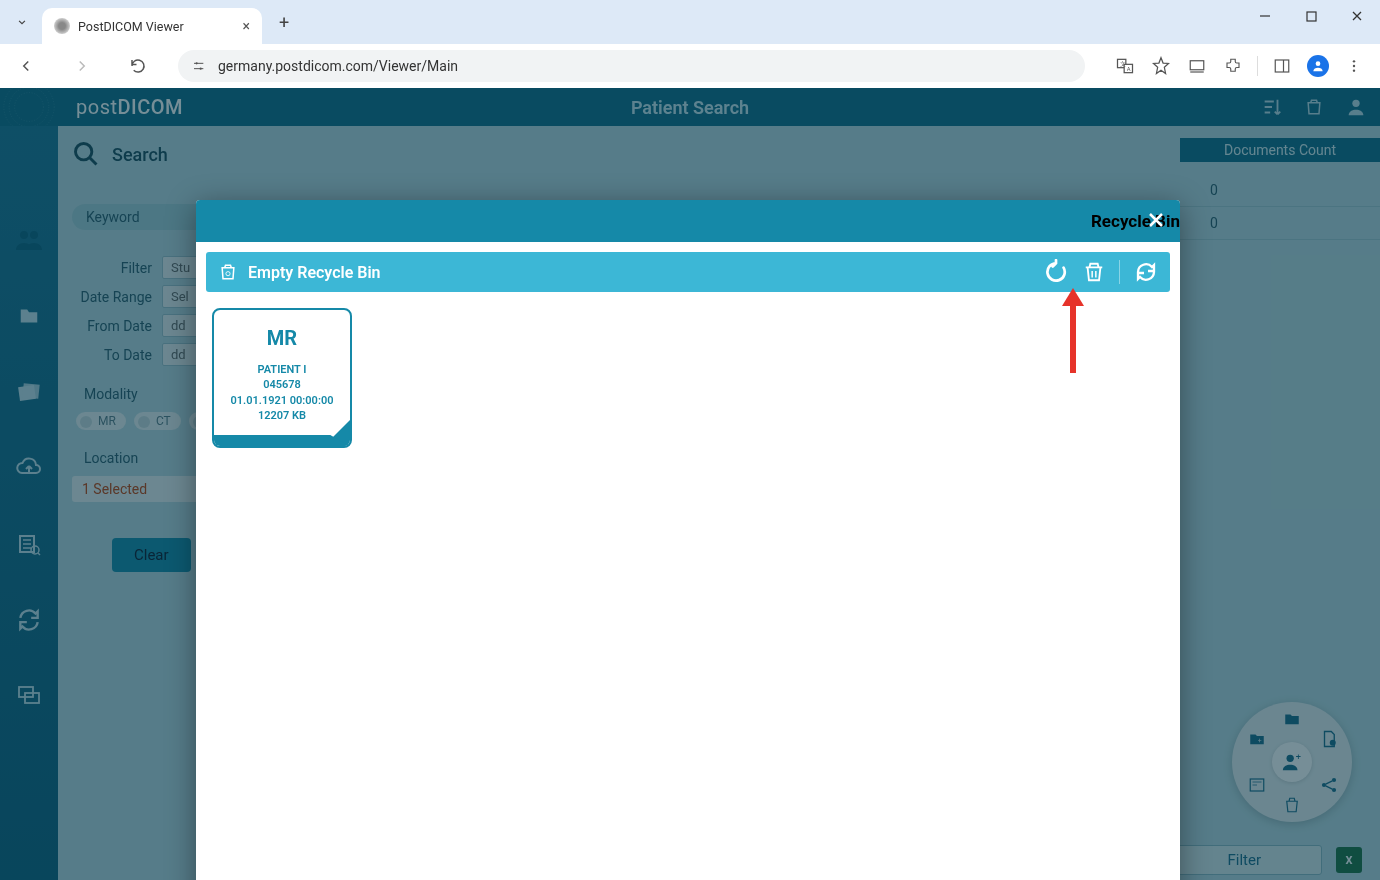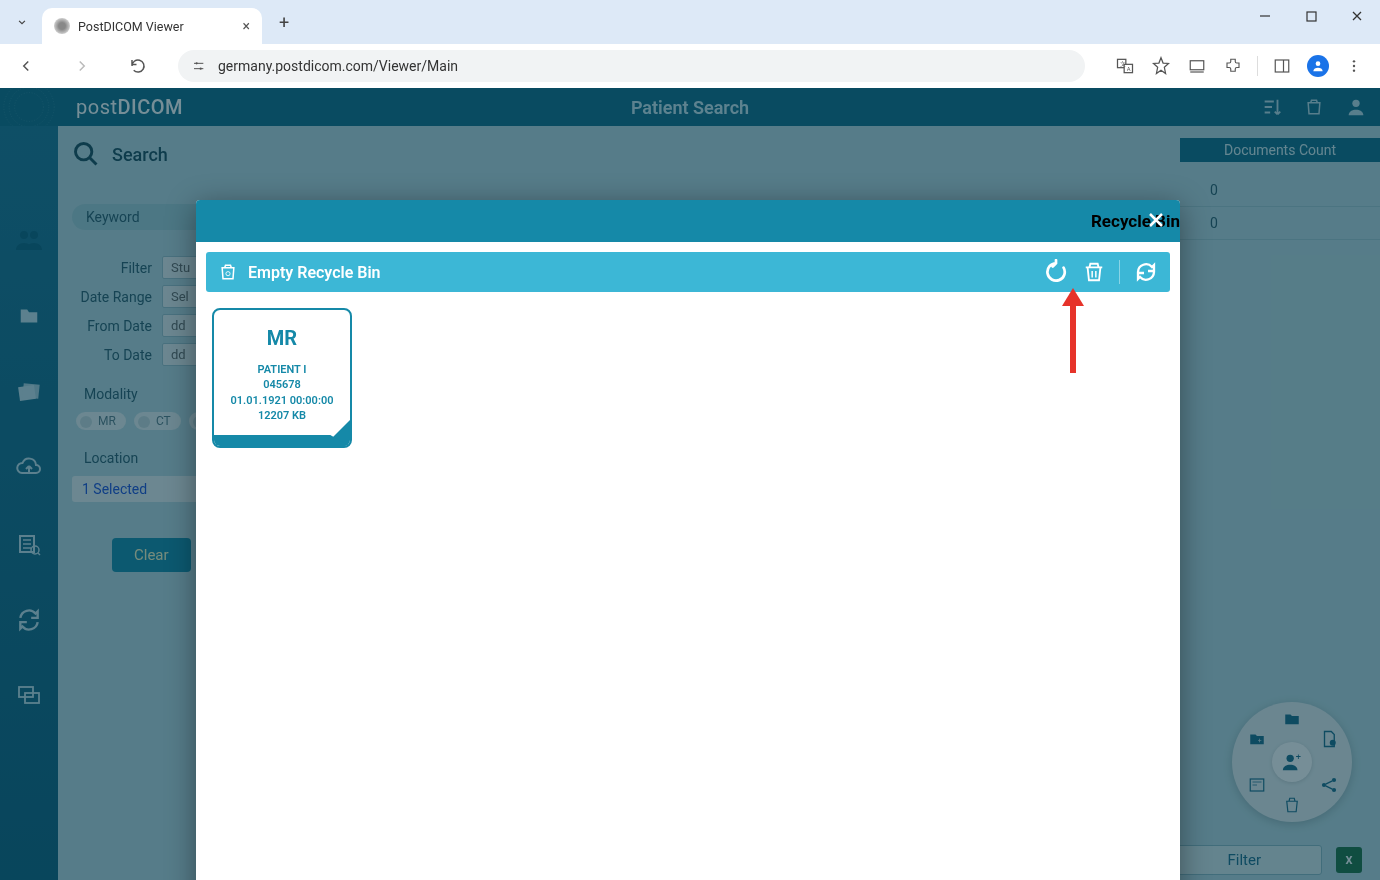--- a/index.html
+++ b/index.html
@@ -48,22 +48,22 @@
 .search-head { display: flex; align-items: center; gap: 12px; margin-bottom: 36px; }
 .search-head-text { font-size: 18px; color: #1a4a5a; font-weight: 500; }
 .keyword-box { background: #a3ccd5; border-radius: 14px; padding: 5px 14px; color: #2a5a6a; font-size: 14px; margin-bottom: 26px; }
 .filter-row { display: flex; align-items: center; margin-bottom: 6px; font-size: 14px; color: #2a5a6a; }
 .filter-label { width: 90px; text-align: right; padding-right: 10px; }
 .filter-input { flex: 1; background: #e8f0f2; border: 1px solid #9cbfc9; padding: 3px 8px; border-radius: 2px; color: #666; font-size: 13px; overflow: hidden; }
 .section-label { font-size: 14px; color: #2a5a6a; margin: 20px 0 10px 12px; }
 .modality-pills { display: flex; flex-wrap: wrap; gap: 8px; padding-left: 4px; }
 .pill { background: #e8eff1; border-radius: 12px; padding: 2px 10px 2px 22px; font-size: 12px; color: #5a7a85; position: relative; }
 .pill::before { content: ''; position: absolute; left: 4px; top: 4px; width: 12px; height: 12px; border-radius: 50%; background: #c8d8dc; }
-.location-box { background: #e8f0f2; border-radius: 3px; padding: 5px 10px; color: #1d4ed8; font-size: 14px; margin-top: 6px; }
-.clear-btn { background: #1589a8; color: #fef9c3; border: none; padding: 8px 22px; border-radius: 4px; font-size: 15px; cursor: pointer; margin-top: 36px; margin-left: 40px; }
+.location-box { background: #e8f0f2; border-radius: 3px; padding: 5px 10px; color: #c2410c; font-size: 14px; margin-top: 6px; }
+.clear-btn { background: #1589a8; color: #0f172a; border: none; padding: 8px 22px; border-radius: 4px; font-size: 15px; cursor: pointer; margin-top: 36px; margin-left: 40px; }
 
 .results-area { flex: 1; background: #b8d8df; position: relative; }
 .results-header { background: #0f6b87; color: #d5ebf0; height: 24px; display: flex; align-items: center; font-size: 14px; position: absolute; top: 12px; right: 0; padding: 0 30px; width: 200px; justify-content: center; }
 .results-rows { position: absolute; top: 48px; right: 0; width: 200px; }
 .result-row { height: 33px; display: flex; align-items: center; padding-left: 30px; color: #2a5a6a; font-size: 14px; border-bottom: 1px solid #a0c5ce; }
 
 .bottom-bar { position: absolute; bottom: 0; left: 58px; right: 0; height: 40px; background: #b8d8df; display: flex; align-items: center; padding: 0 20px; }
 .result-count { color: #2a5a6a; font-size: 14px; margin-left: 270px; }
 .filter-btn { position: absolute; right: 58px; background: #d8e8ec; border: 1px solid #8ab5c0; color: #1a6a88; padding: 5px 60px; border-radius: 3px; font-size: 15px; cursor: pointer; }
 .excel-icon { position: absolute; right: 18px; width: 26px; height: 26px; background: #1d6f42; border-radius: 3px; display: flex; align-items: center; justify-content: center; color: #fff; font-size: 11px; font-weight: bold; }

